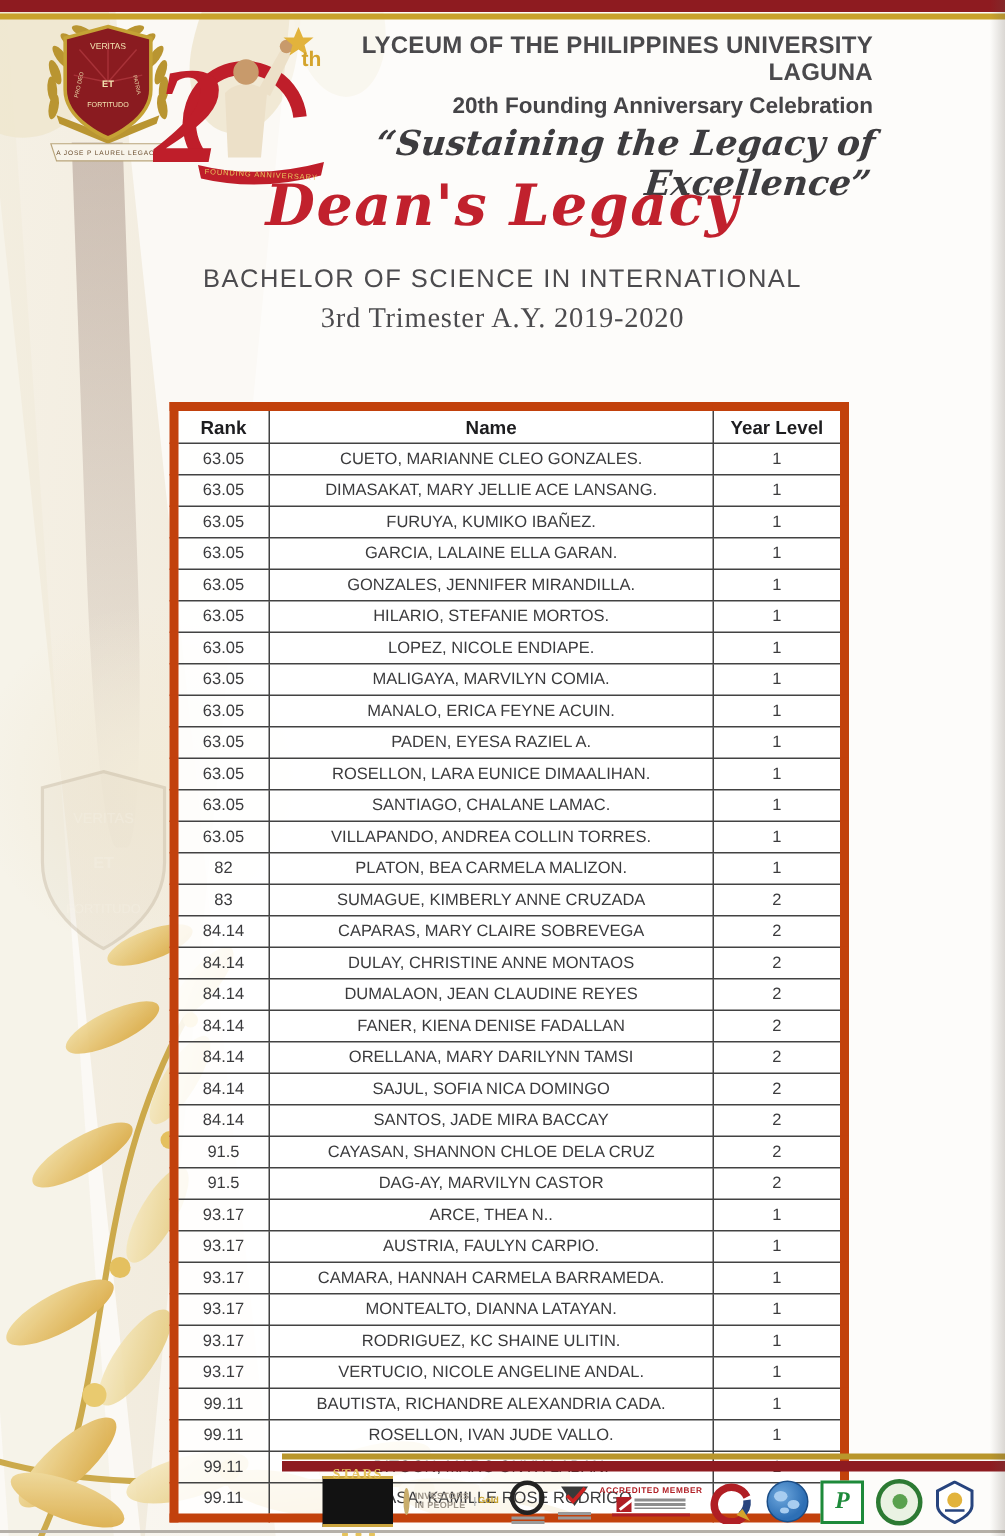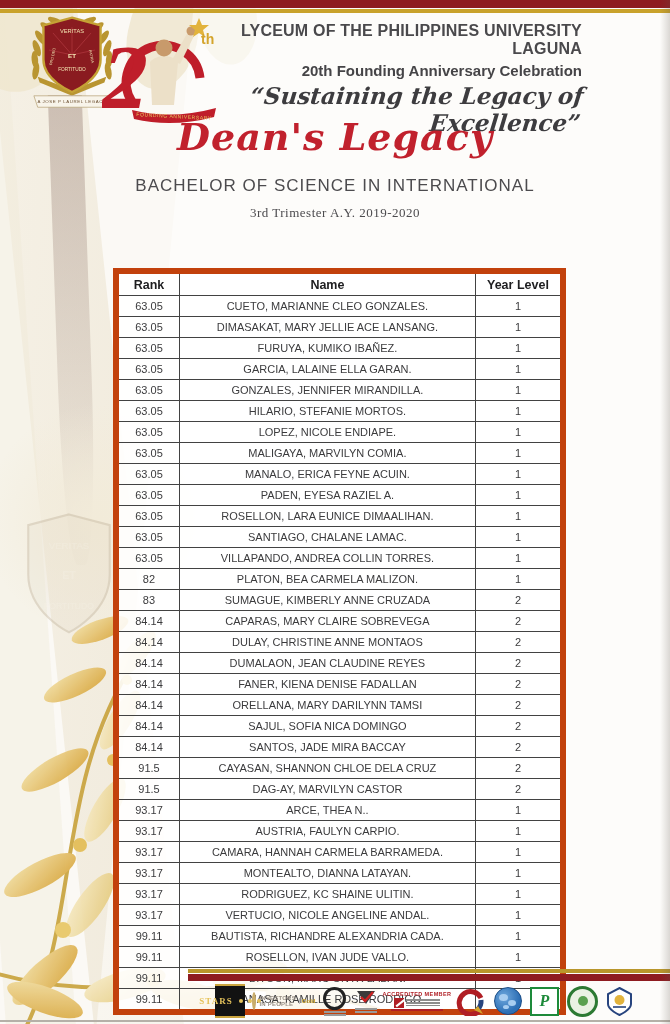--- a/index.html
+++ b/index.html
@@ -38,21 +38,21 @@
   .anniv{font-size:15px;font-weight:700;margin-top:4px;color:#454447;}
   .motto{font-size:23px;font-style:italic;font-weight:700;margin-top:3px;color:#3d3c3f;
          font-family:"DejaVu Serif",serif;transform:skewX(-6deg);}
 
   
   .deans{position:absolute;left:0;top:114px;width:100%;text-align:center;z-index:3;
          font-family:"DejaVu Serif",serif;font-style:italic;font-weight:700;font-size:38px;
          color:#c1212d;letter-spacing:1px;}
   .prog{position:absolute;left:0;top:172px;width:100%;text-align:center;z-index:3;color:#4c4b4e;}
   .prog .l1,.prog .l2{font-size:17px;letter-spacing:1px;line-height:27px;}
-  .prog .l3{font-size:13px;line-height:27px;font-family:"Liberation Serif",serif;letter-spacing:.5px;}
+  .prog .l3{font-size:19px;line-height:27px;font-family:"Liberation Serif",serif;letter-spacing:.5px;}
 
   
   .tablewrap{position:absolute;left:113px;top:268px;width:453px;z-index:3;}
   table.listers{width:100%;border-collapse:collapse;background:rgba(255,255,255,.88);}
   table.listers th,table.listers td{border:1px solid #424242;text-align:center;color:#3b3b3d;}
   table.listers th{font-size:12.5px;font-weight:700;height:19px;color:#1d1d1f;}
   table.listers td{font-size:11px;height:18px;line-height:18px;white-space:nowrap;overflow:hidden;}
   table.listers{border:6px solid #c2410c;}
   .col-rank{width:14.2%;}
   .col-name{width:66.2%;}
@@ -63,22 +63,22 @@
 
   
   .footer-band{position:absolute;left:188px;right:0;top:969px;z-index:4;}
   .fb-gold{height:4px;background:#b9962b;}
   .fb-red{height:7px;background:#8e1b20;margin-top:1px;}
   .logo-row{position:absolute;left:215px;top:984px;height:34px;display:flex;gap:8px;align-items:center;z-index:5;}
   .bottom-line{position:absolute;left:0;top:1020px;width:100%;height:2px;background:#b5b0a8;z-index:6;}
 
   
   .lg{display:flex;flex-direction:column;align-items:center;justify-content:center;}
-  .lg-stars{width:30px;height:30px;background:#121212;border-top:2px solid #caa43e;border-bottom:2px solid #caa43e;
-            display:flex;flex-direction:row;align-items:center;justify-content:center;gap:3px;}
+  .lg-stars{width:47px;height:30px;background:#121212;border-top:2px solid #caa43e;border-bottom:2px solid #caa43e;
+            display:flex;flex-direction:column;align-items:center;justify-content:center;gap:17px;}
   .lg-stars .txt{color:#e6c35c;font-size:9px;font-weight:700;letter-spacing:1px;font-family:"Liberation Serif",serif;}
   .lg-stars .bar{width:40px;height:1px;background:#caa43e;}
   .lg-stars .dots{display:flex;gap:5px;}
   .lg-stars .dots span{width:4px;height:4px;border-radius:50%;background:#e6c35c;display:block;}
   .lg-iip{width:62px;flex-direction:row;gap:3px;}
   .lg-iip .ring{width:14px;height:14px;border:2.5px solid #c9ad6b;border-radius:50%;}
   .lg-iip .tx{font-size:6px;color:#9a9287;font-weight:700;line-height:6px;letter-spacing:.2px;}
   .lg-iip .gold{color:#c9a22b;border-left:1px solid #bbb;padding-left:2px;font-size:6px;font-weight:700;}
   .lg-iso .ring{width:17px;height:17px;border:3px solid #222;border-radius:50%;}
   .lg-iso .b,.lg-ab .b{width:22px;height:2px;background:#9a9a9a;margin-top:1px;}

